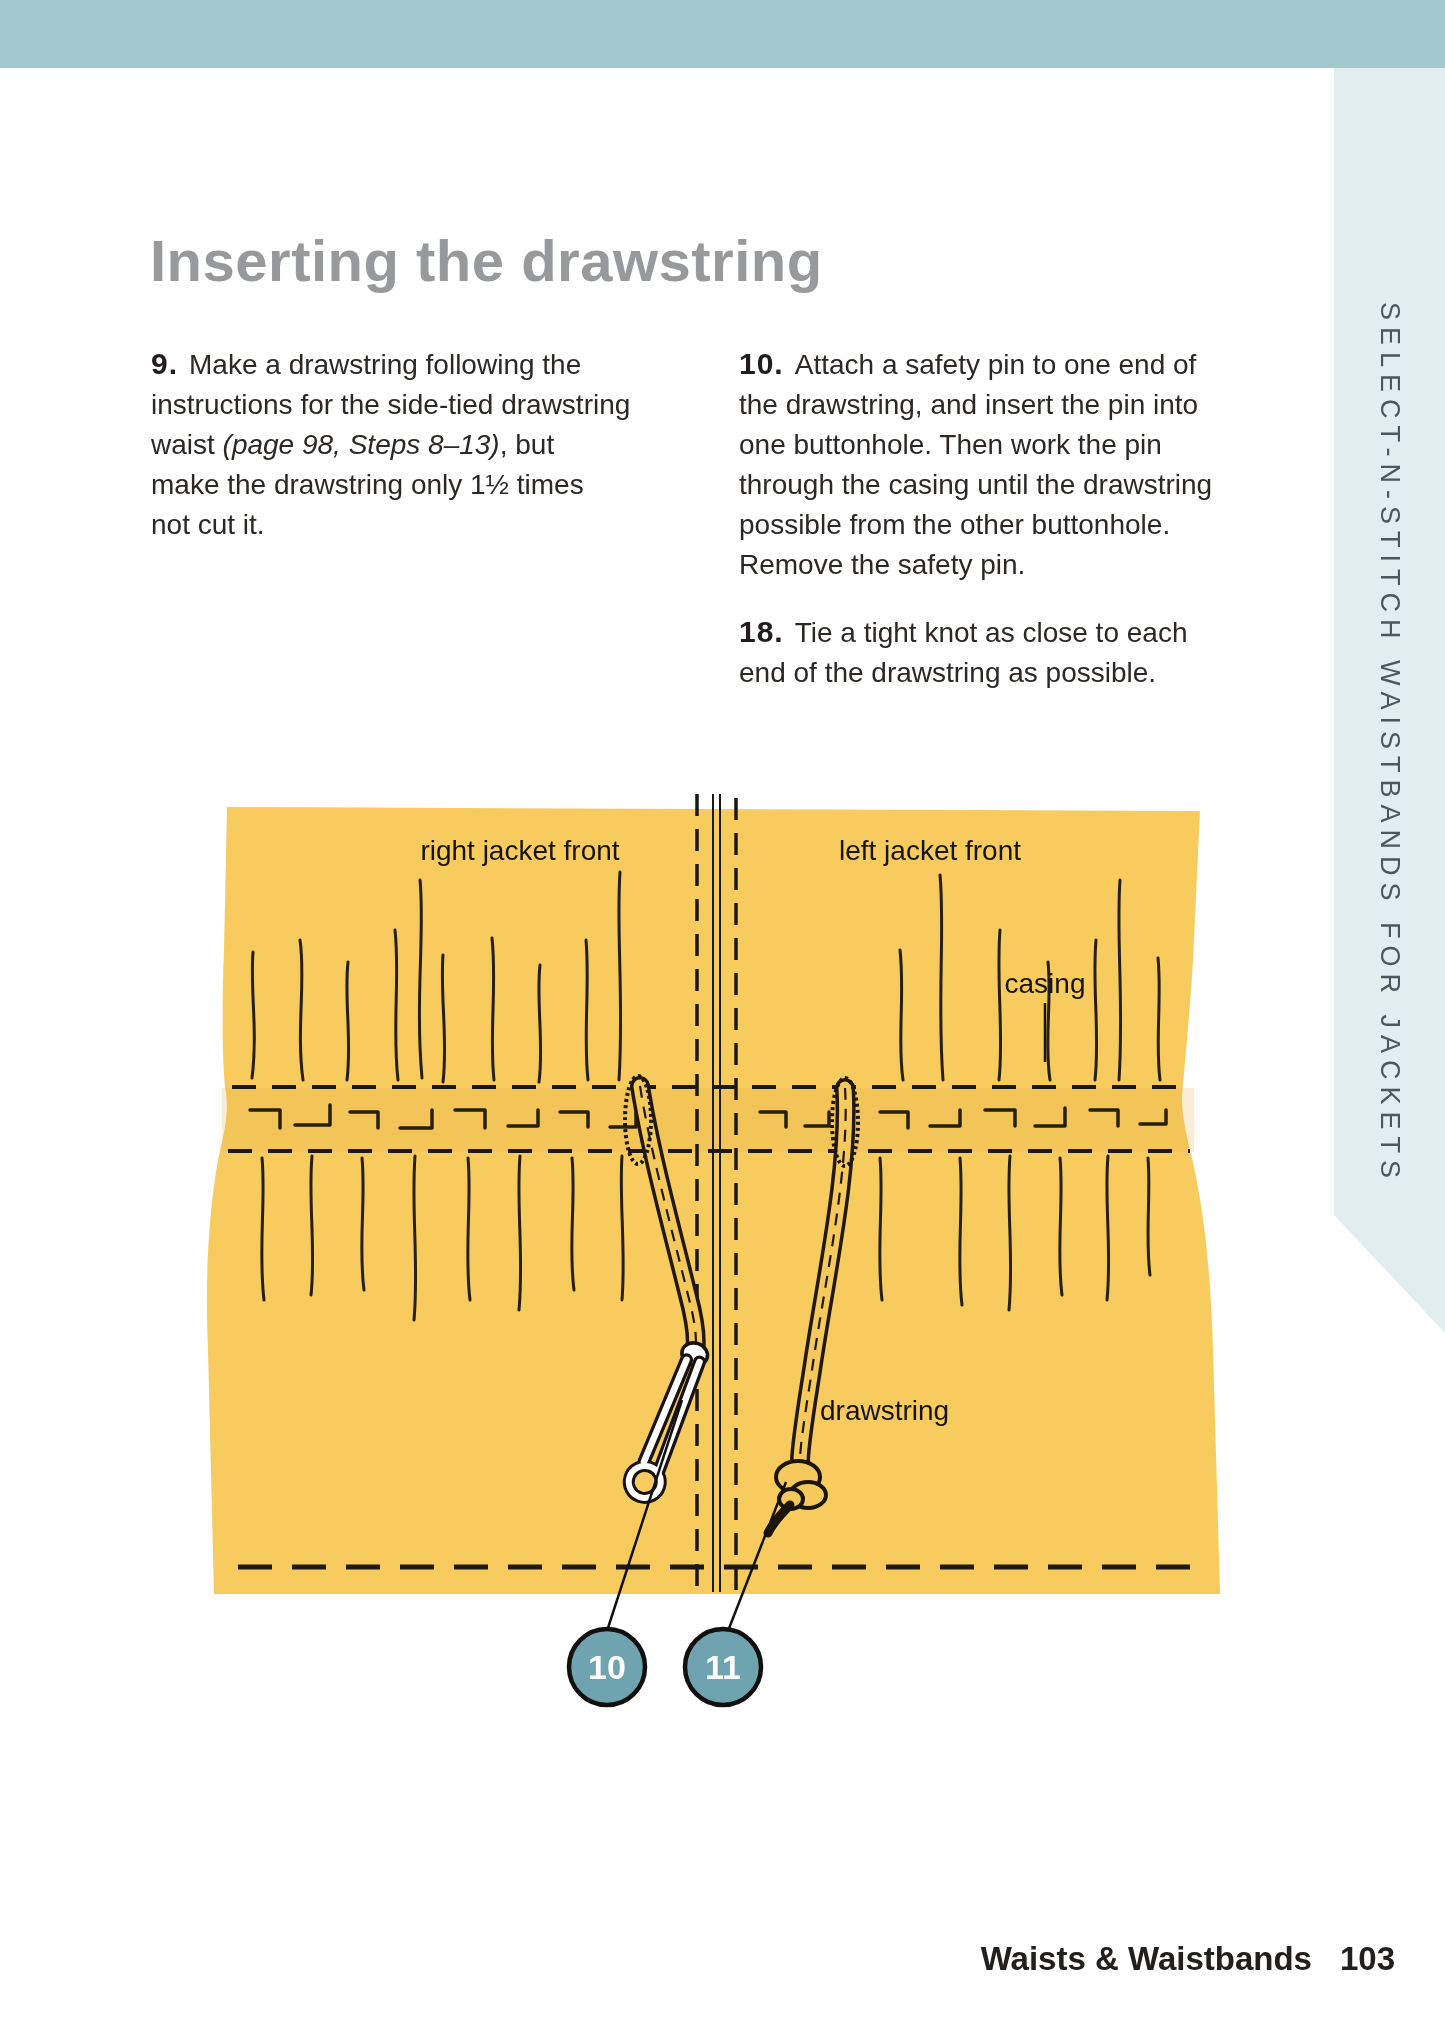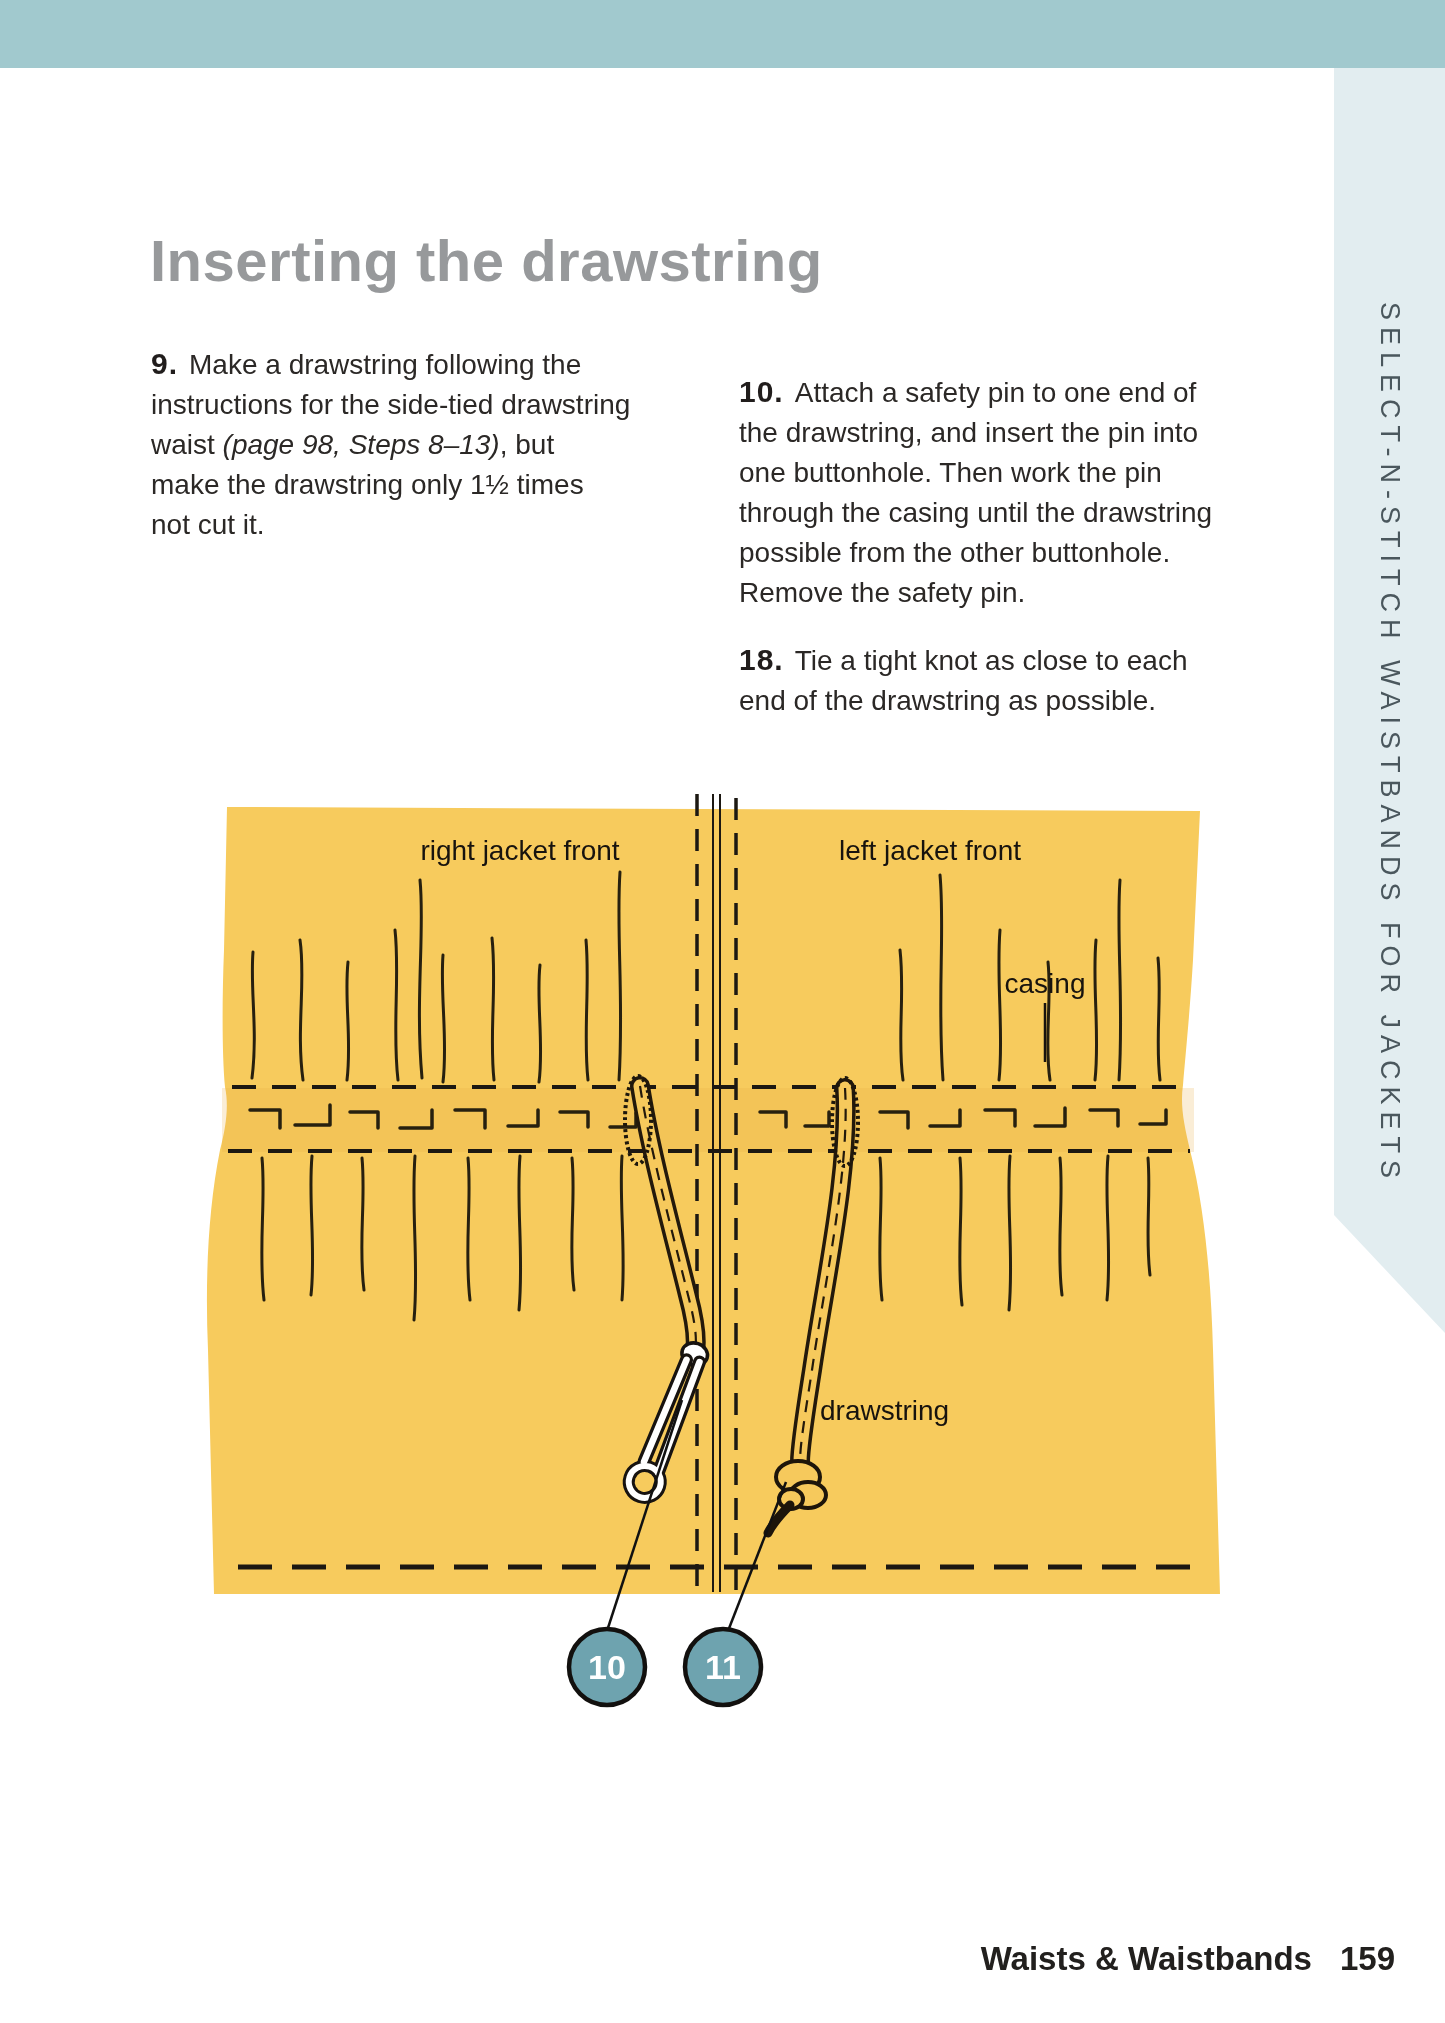--- a/index.html
+++ b/index.html
@@ -16,21 +16,21 @@
   .ribbon-text {
     writing-mode:vertical-rl; margin-top:234px; font-size:27px;
     letter-spacing:7px; color:#4a575d; white-space:nowrap;
   }
   .title {
     position:absolute; left:150px; top:193px; font-size:58px; line-height:1;
     color:#97999b; letter-spacing:0.5px;
   }
   .col { position:absolute; top:344px; width:590px; font-size:28px; line-height:40px; color:#2b2826; }
   .col-left  { left:151px; }
-  .col-right { left:739px;margin-top:28px; }
+  .col-right { left:739px; }
   .tl { white-space:nowrap; }
   .stepnum { font-weight:bold; font-size:30px; letter-spacing:1px; margin-right:11px; color:#211d1c; }
   .it { font-style:italic; }
   .pspace { height:27px; }
   .fig { position:absolute; left:140px; top:780px; }
   .fig text { font-family:"Liberation Sans", sans-serif; fill:#17130e; }
   .fig .lab { font-size:28px; }
   .fig .callout-num { font-size:34px; font-weight:bold; fill:#ffffff; }
   .footer {
     position:absolute; top:1940px; right:50px; display:flex; gap:28px;
@@ -200,16 +200,16 @@
       <text class="callout-num" x="607" y="1679" text-anchor="middle">10</text>
     </g>
     <g>
       <circle cx="723" cy="1667" r="38" fill="#6ea3af" stroke="#12100e" stroke-width="4.5"></circle>
       <text class="callout-num" x="723" y="1679" text-anchor="middle">11</text>
     </g>
   </svg>
 
   <div class="footer">
     <span>Waists &amp; Waistbands</span>
-    <span>159</span>
+    <span>103</span>
   </div>
 
 </div>
 
 </body></html>

